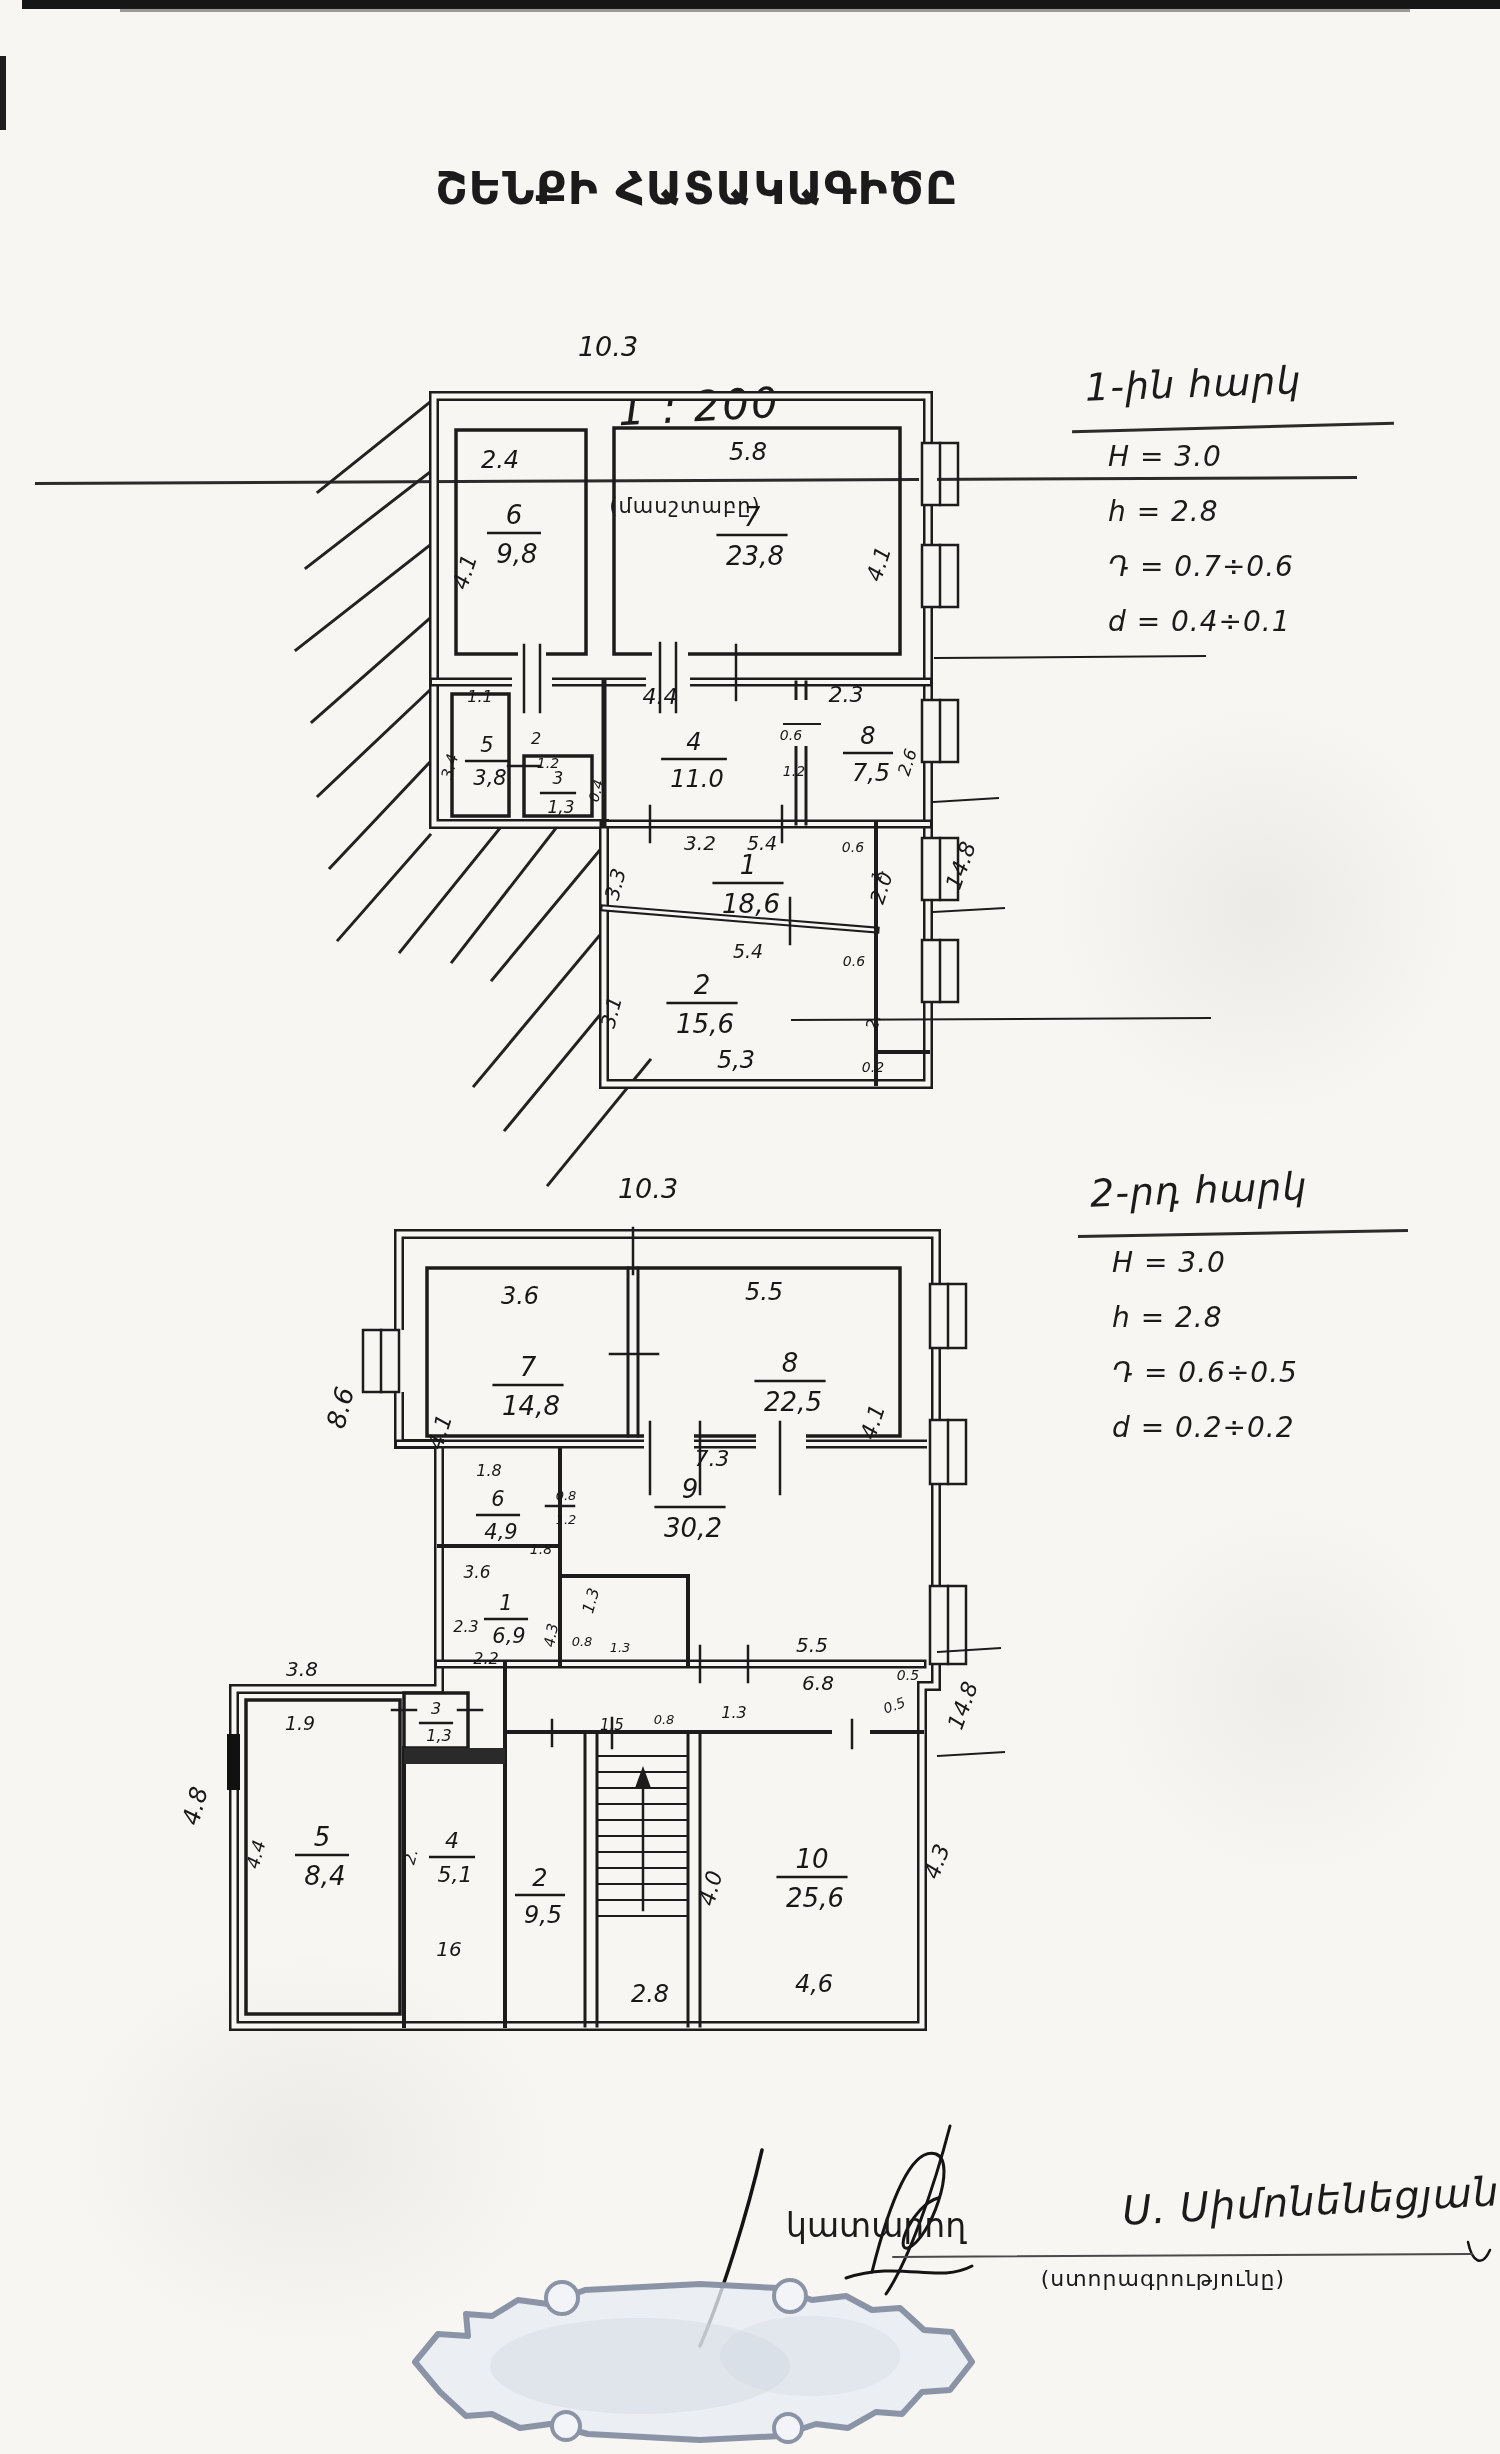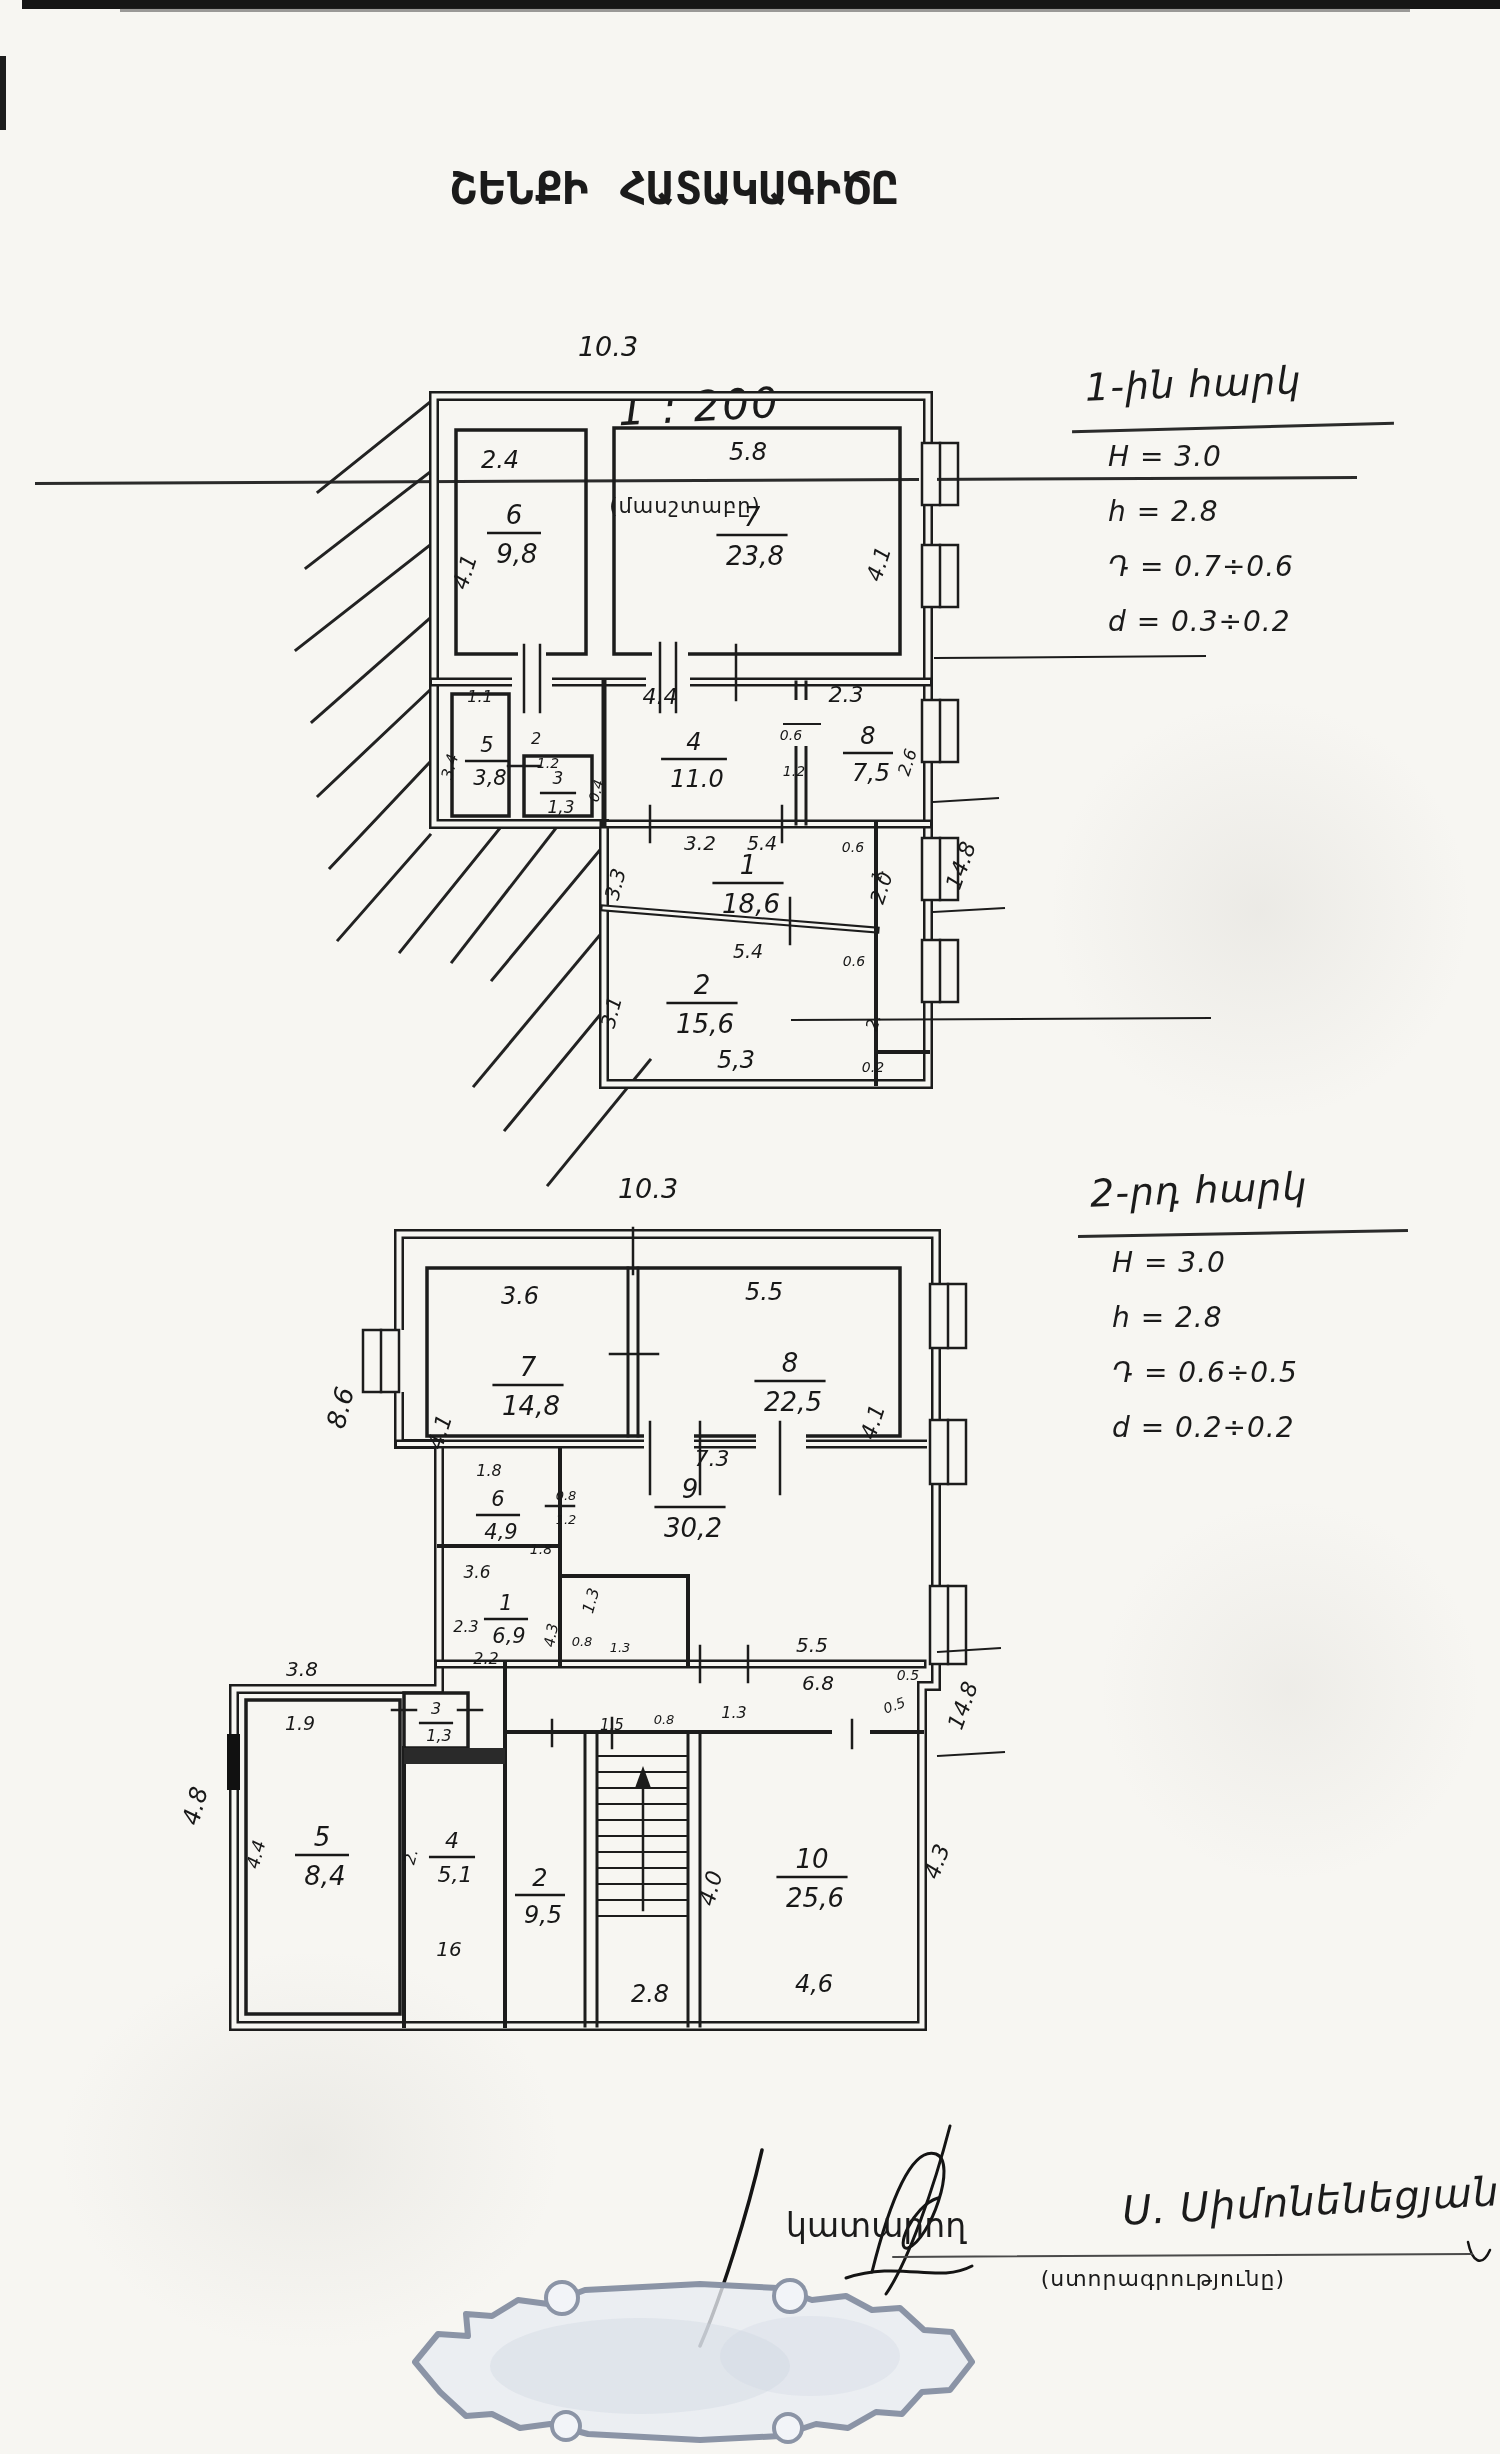--- a/index.html
+++ b/index.html
@@ -24,32 +24,32 @@
 <body>
 
 <div class="abs" style="left:22px;top:0;width:1478px;height:9px;background:#161616;"></div>
 <div class="abs" style="left:120px;top:8px;width:1290px;height:4px;background:rgba(40,40,40,.45);"></div>
 <div class="abs" style="left:0;top:56px;width:6px;height:74px;background:#1d1d1d;"></div>
 
 <div class="blotch" style="left:1050px;top:700px;width:420px;height:420px;background:radial-gradient(closest-side,rgba(175,172,165,.16),rgba(175,172,165,0));"></div>
 <div class="blotch" style="left:60px;top:1950px;width:500px;height:400px;background:radial-gradient(closest-side,rgba(170,168,160,.15),rgba(170,168,160,0));"></div>
 <div class="blotch" style="left:1100px;top:1500px;width:380px;height:380px;background:radial-gradient(closest-side,rgba(175,172,165,.13),rgba(175,172,165,0));"></div>
 
-<div id="title" class="abs" style="left:410px;top:162px;width:530px;font-family:Liberation Mono, monospace;">ՇԵՆՔԻ ՀԱՏԱԿԱԳԻԾԸ</div>
+<div id="title" class="abs" style="left:432px;top:162px;width:530px;">ՇԵՆՔԻ ՀԱՏԱԿԱԳԻԾԸ</div>
 <div id="scaleval" class="abs hw" style="left:618px;top:382px;transform:rotate(-3deg);">1 : 200</div>
 <div class="abs rule" style="left:35px;top:479px;width:1322px;height:3px;transform:rotate(-0.25deg);"></div>
 <div id="scalecap" class="abs" style="left:545px;top:494px;width:280px;">(մասշտաբը)</div>
 
 <div class="abs notetitle" style="left:1085px;top:362px;transform:rotate(-2deg);">1-ին հարկ</div>
 <div class="abs rule" style="left:1072px;top:426px;width:322px;height:3px;transform:rotate(-1.5deg);"></div>
 <div class="abs" style="left:1108px;top:440px;">
   <div class="noteline">H = 3.0</div>
   <div class="noteline">h = 2.8</div>
   <div class="noteline">Դ = 0.7÷0.6</div>
-  <div class="noteline">d = 0.3÷0.2</div>
+  <div class="noteline">d = 0.4÷0.1</div>
 </div>
 
 <div class="abs notetitle" style="left:1090px;top:1168px;transform:rotate(-2deg);">2-րդ հարկ</div>
 <div class="abs rule" style="left:1078px;top:1232px;width:330px;height:3px;transform:rotate(-1deg);"></div>
 <div class="abs" style="left:1112px;top:1246px;">
   <div class="noteline">H = 3.0</div>
   <div class="noteline">h = 2.8</div>
   <div class="noteline">Դ = 0.6÷0.5</div>
   <div class="noteline">d = 0.2÷0.2</div>
 </div>

